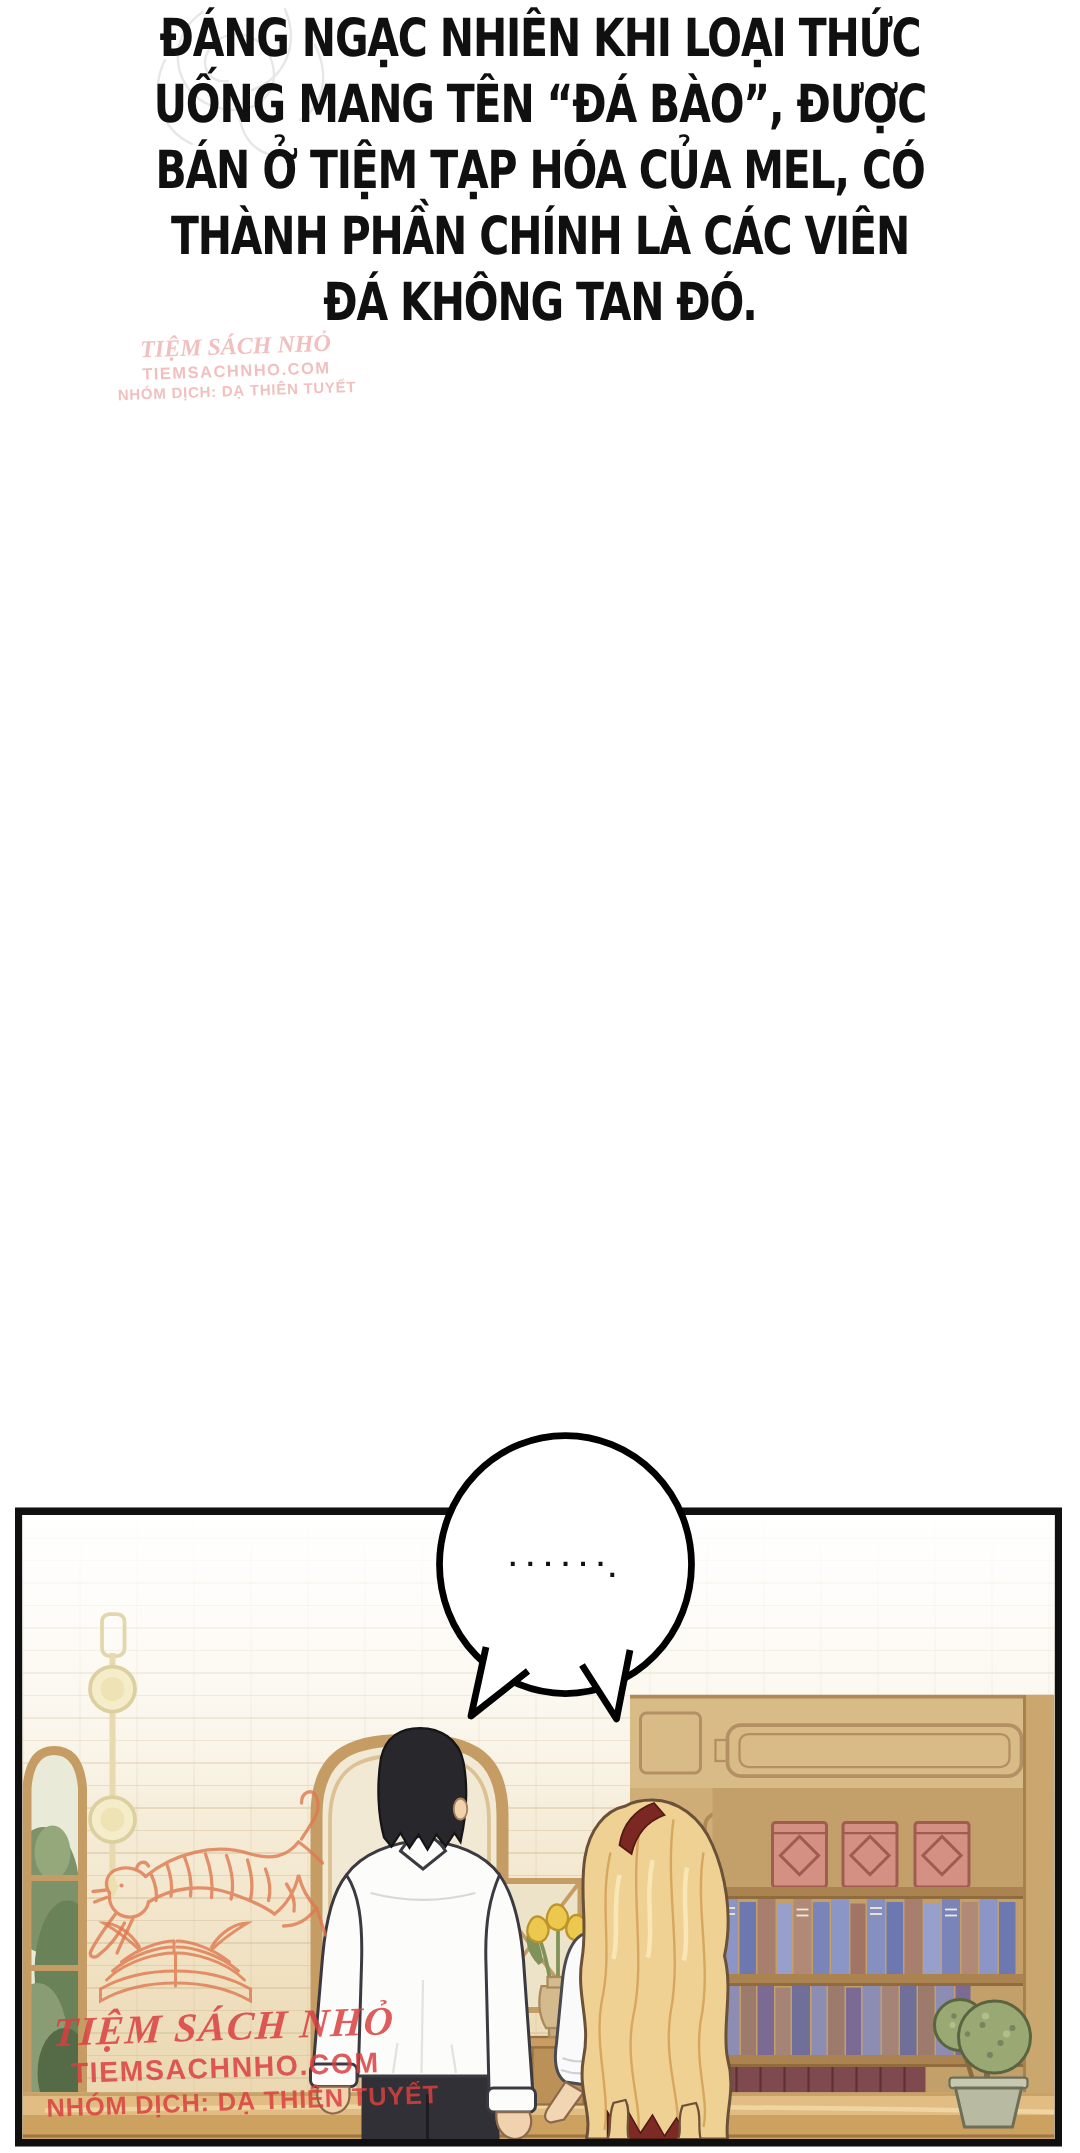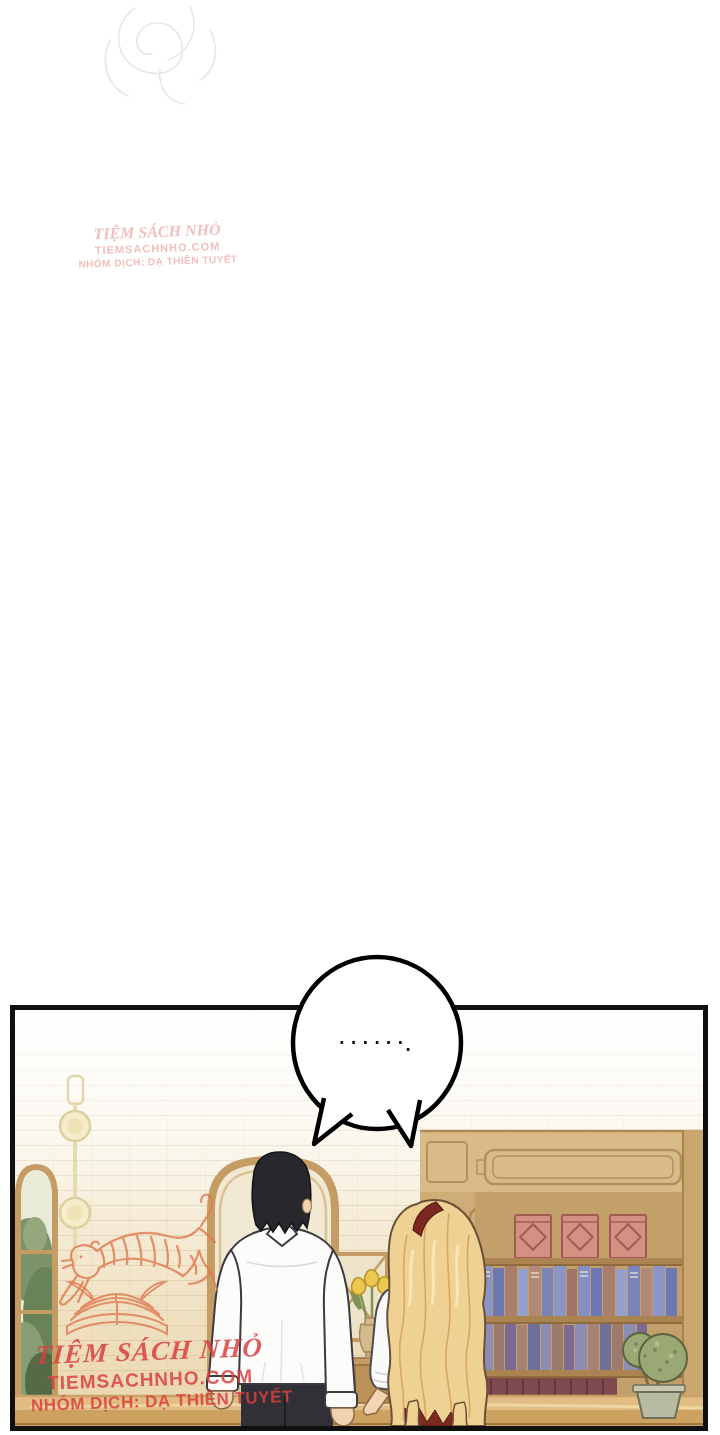--- a/index.html
+++ b/index.html
@@ -55,20 +55,27 @@
   <svg class="corner-sketch" width="220" height="130" viewBox="0 0 220 130">
     <g fill="none" stroke="#e7e7e7" stroke-width="1.6" stroke-linecap="round">
       <path d="M95 8 C70 25 75 60 100 70 C130 82 150 60 140 38 C132 20 110 18 100 32 C92 44 100 56 112 54"></path>
       <path d="M150 6 C160 30 150 52 128 60"></path>
       <path d="M70 40 C60 60 66 86 88 96"></path>
       <path d="M120 70 C118 88 128 102 145 104"></path>
       <path d="M170 30 C180 50 176 70 160 80"></path>
     </g>
   </svg>
 
+  <div class="narration">
+    <span class="nline">ĐÁNG NGẠC NHIÊN KHI LOẠI THỨC</span>
+    <span class="nline">UỐNG MANG TÊN “ĐÁ BÀO”, ĐƯỢC</span>
+    <span class="nline">BÁN Ở TIỆM TẠP HÓA CỦA MEL, CÓ</span>
+    <span class="nline">THÀNH PHẦN CHÍNH LÀ CÁC VIÊN</span>
+    <span class="nline">ĐÁ KHÔNG TAN ĐÓ.</span>
+  </div>
 
   <div class="wm-top">
     <div class="w1">TIỆM SÁCH NHỎ</div>
     <div class="w2">TIEMSACHNHO.COM</div>
     <div class="w3">NHÓM DỊCH: DẠ THIÊN TUYẾT</div>
   </div>
 
   <div class="panel">
     <div class="scene">
       <svg width="688" height="416" viewBox="0 0 688 416" preserveAspectRatio="none">

